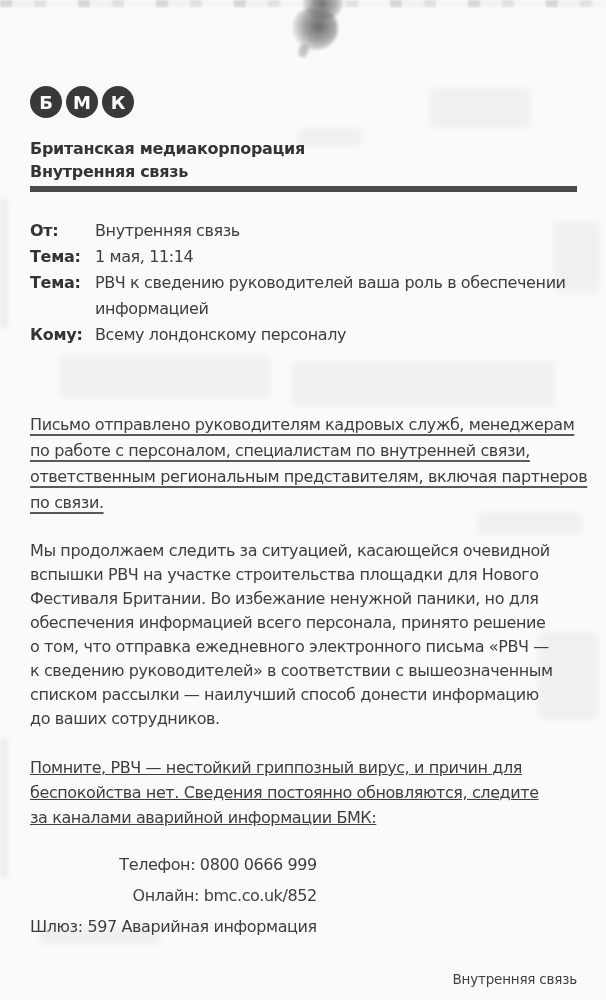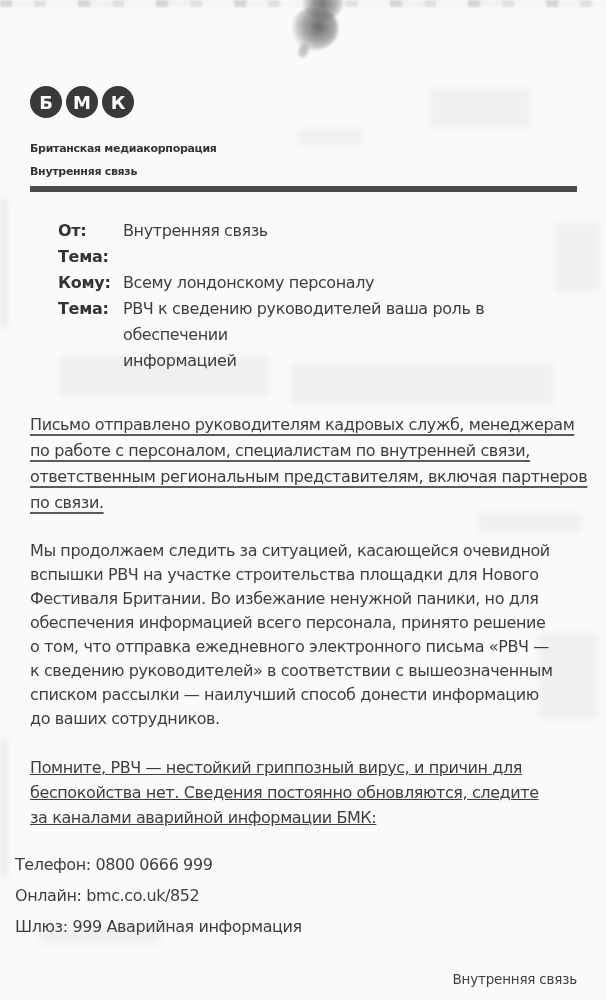--- a/index.html
+++ b/index.html
@@ -75,31 +75,31 @@
   }
   .logo-circle {
     width: 32px; height: 32px; border-radius: 50%;
     background: #393939;
     display: flex; align-items: center; justify-content: center;
     color: #fbfaf9; font-weight: bold; font-size: 18px;
   }
   
   .brand { position: absolute; left: 30px; top: 137px; }
   .brand div {
-    font-weight: bold; font-size: 11px; line-height: 23px;
+    font-weight: bold; font-size: 16px; line-height: 23px;
     color: #343434; letter-spacing: -0.3px;
   }
   
   .rule {
     position: absolute; left: 30px; top: 186px;
     width: 547px; height: 6px; background: #4b4b4b;
   }
   
   .meta { position: absolute; left: 30px; top: 218px; width: 560px; }
-  .meta-row { display: flex; align-items: flex-start; margin-left: 28px; }
+  .meta-row { display: flex; align-items: flex-start; }
   .meta-label {
     flex: 0 0 65px; font-weight: bold; color: #343434;
     font-size: 16px; line-height: 26px; letter-spacing: -0.3px;
   }
   .meta-value {
     font-size: 16px; line-height: 26px; letter-spacing: -0.4px;
     white-space: pre-line; color: #3e3e3e;
   }
   
   .para {
@@ -110,21 +110,21 @@
   .recipients {
     top: 412px; line-height: 26px;
     text-decoration: underline;
     text-decoration-color: #5a5a5a;
     text-decoration-thickness: 1.5px;
     text-underline-offset: 4px;
   }
   .body1 { top: 539px; line-height: 24px; }
   .body2 { top: 755px; line-height: 25px; text-decoration: underline; }
   
-  .contacts { position: absolute; left: 15px; top: 849px; }
+  .contacts { position: absolute; left: 30px; top: 849px; text-align: right; }
   .contact-line {
     font-size: 16px; line-height: 31px; letter-spacing: -0.4px;
     color: #3e3e3e;
   }
   
   .footer-sig {
     position: absolute; right: 29px; top: 971px;
     font-size: 13.5px; color: #3f3f3f; letter-spacing: -0.2px;
   }
 </style>
@@ -169,29 +169,30 @@
 
   <div class="rule"></div>
 
   <div class="meta">
     <div class="meta-row">
       <div class="meta-label">От:</div>
       <div class="meta-value">Внутренняя связь</div>
     </div>
     <div class="meta-row">
       <div class="meta-label">Тема:</div>
-    </div>
-    <div class="meta-row">
-      <div class="meta-label">Кому:</div>
-      <div class="meta-value">Всему лондонскому персоналу</div>
+      <div class="meta-value">1 мая, 11:14</div>
     </div>
     <div class="meta-row">
       <div class="meta-label">Тема:</div>
       <div class="meta-value">РВЧ к сведению руководителей ваша роль в обеспечении
 информацией</div>
+    </div>
+    <div class="meta-row">
+      <div class="meta-label">Кому:</div>
+      <div class="meta-value">Всему лондонскому персоналу</div>
     </div>
   </div>
 
   <div class="para body1">Мы продолжаем следить за ситуацией, касающейся очевидной
 вспышки РВЧ на участке строительства площадки для Нового
 Фестиваля Британии. Во избежание ненужной паники, но для
 обеспечения информацией всего персонала, принято решение
 о том, что отправка ежедневного электронного письма «РВЧ —
 к сведению руководителей» в соответствии с вышеозначенным
 списком рассылки — наилучший способ донести информацию
@@ -202,18 +203,18 @@
 ответственным региональным представителям, включая партнеров
 по связи.</div>
 
   <div class="para body2">Помните, РВЧ — нестойкий гриппозный вирус, и причин для
 беспокойства нет. Сведения постоянно обновляются, следите
 за каналами аварийной информации БМК:</div>
 
   <div class="contacts">
     <div class="contact-line">Телефон: 0800 0666 999</div>
     <div class="contact-line">Онлайн: bmc.co.uk/852</div>
-    <div class="contact-line">Шлюз: 999 Аварийная информация</div>
+    <div class="contact-line">Шлюз: 597 Аварийная информация</div>
   </div>
 
   <div class="footer-sig">Внутренняя связь</div>
 
 </div>
 
 </body></html>

